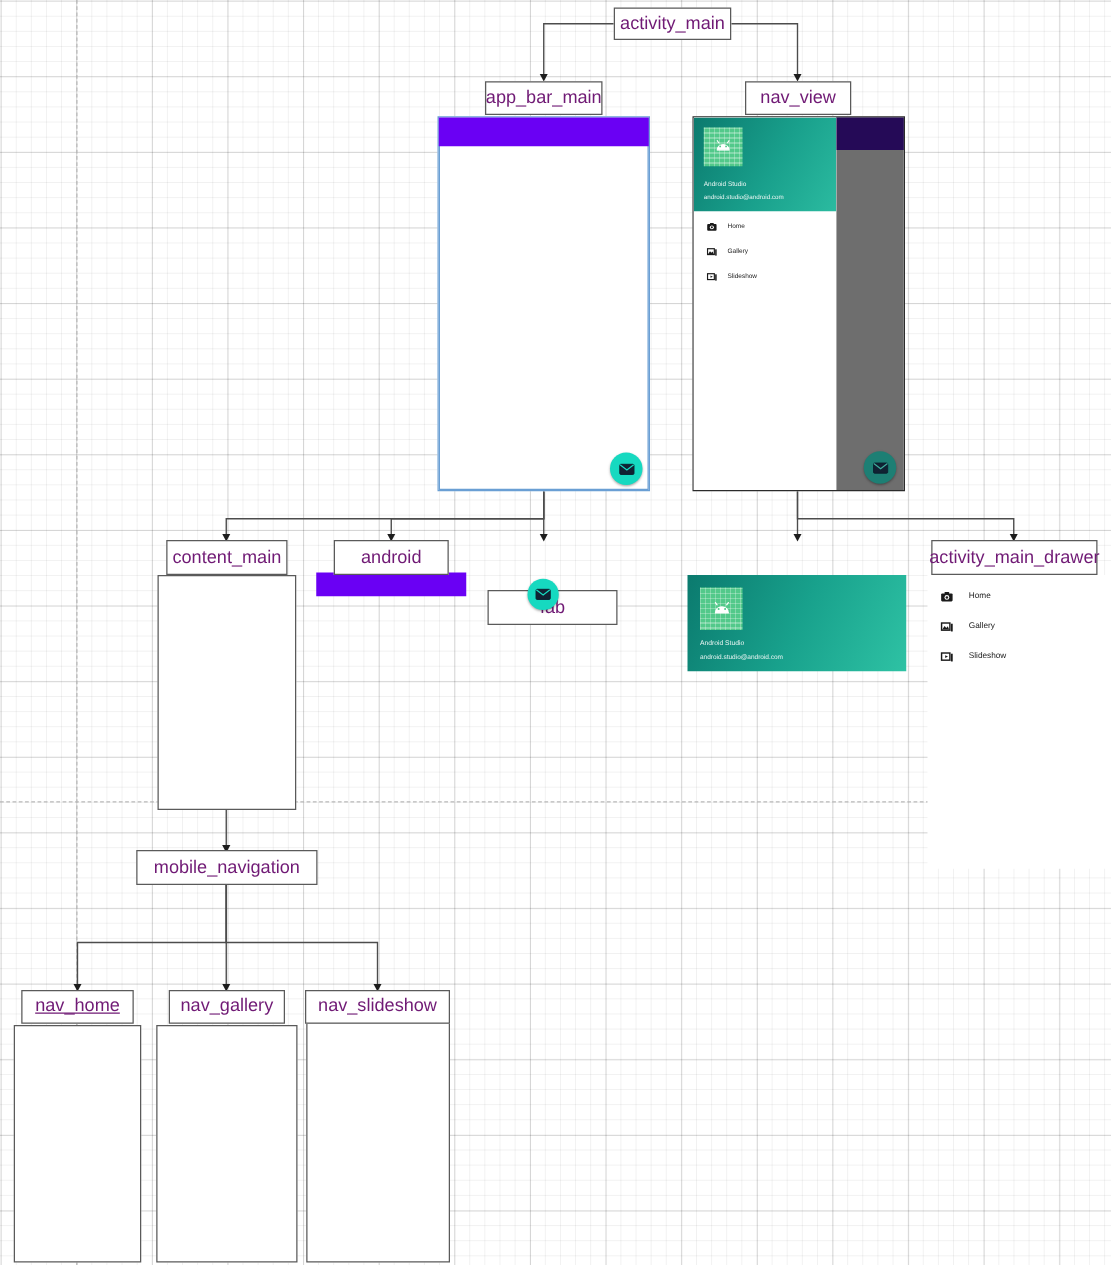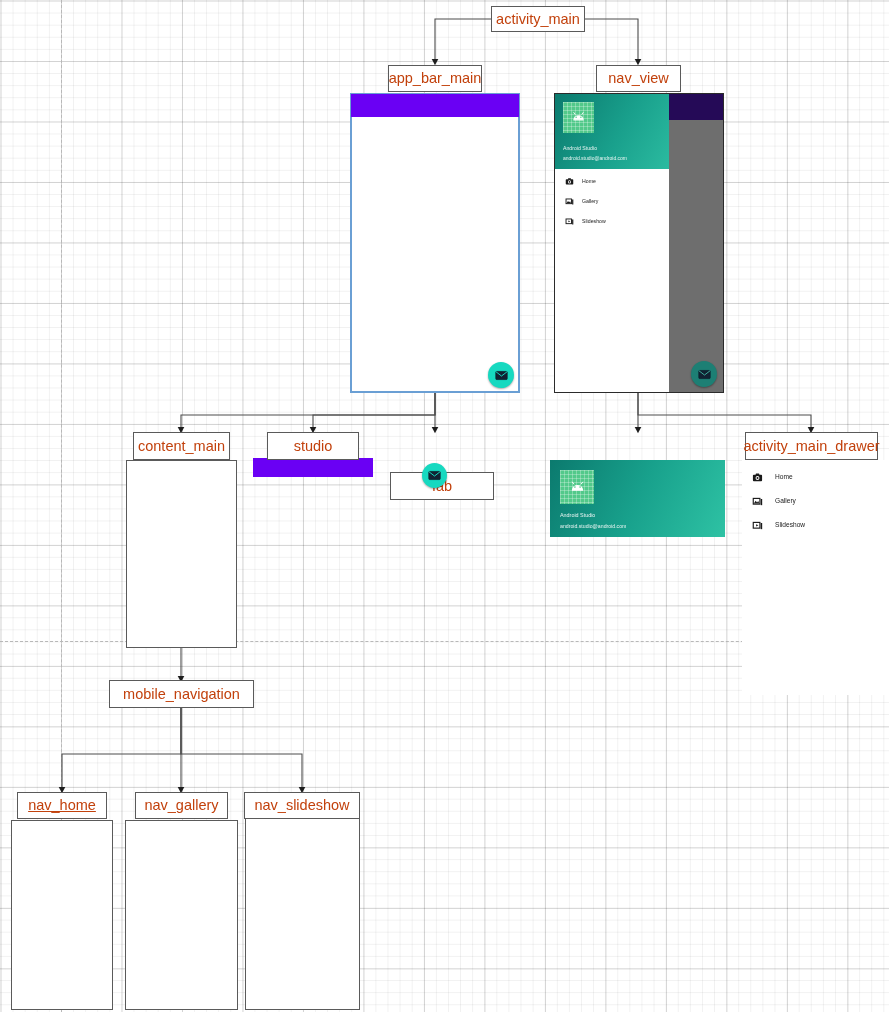--- a/index.html
+++ b/index.html
@@ -56,21 +56,21 @@
     height: 1012px;
     pointer-events: none;
   }
 
   
   .node {
     position: absolute;
     box-sizing: border-box;
     background: #ffffff;
     border: 1px solid #5a5a5a;
-    color: #c2410c;
+    color: #701a75;
     font-size: 14.5px;
     line-height: 1;
     display: flex;
     align-items: center;
     justify-content: center;
     white-space: nowrap;
     z-index: 6;
   }
 
   
@@ -381,21 +381,21 @@
 
   <div class="node" style="left:596px; top:65px; width:85px; height:27px;">
     <span>nav_view</span>
   </div>
 
   <div class="node" style="left:133px; top:432px; width:97px; height:28px;">
     <span>content_main</span>
   </div>
 
   <div class="node" style="left:267px; top:432px; width:92px; height:28px;">
-    <span>studio</span>
+    <span>android</span>
   </div>
 
   <div class="node" style="left:390px; top:432px; width:104px; height:28px;margin-top:40px;">
     <span>fab</span>
   </div>
 
 
   <div class="node" style="left:745px; top:432px; width:133px; height:28px;">
     <span>activity_main_drawer</span>
   </div>

